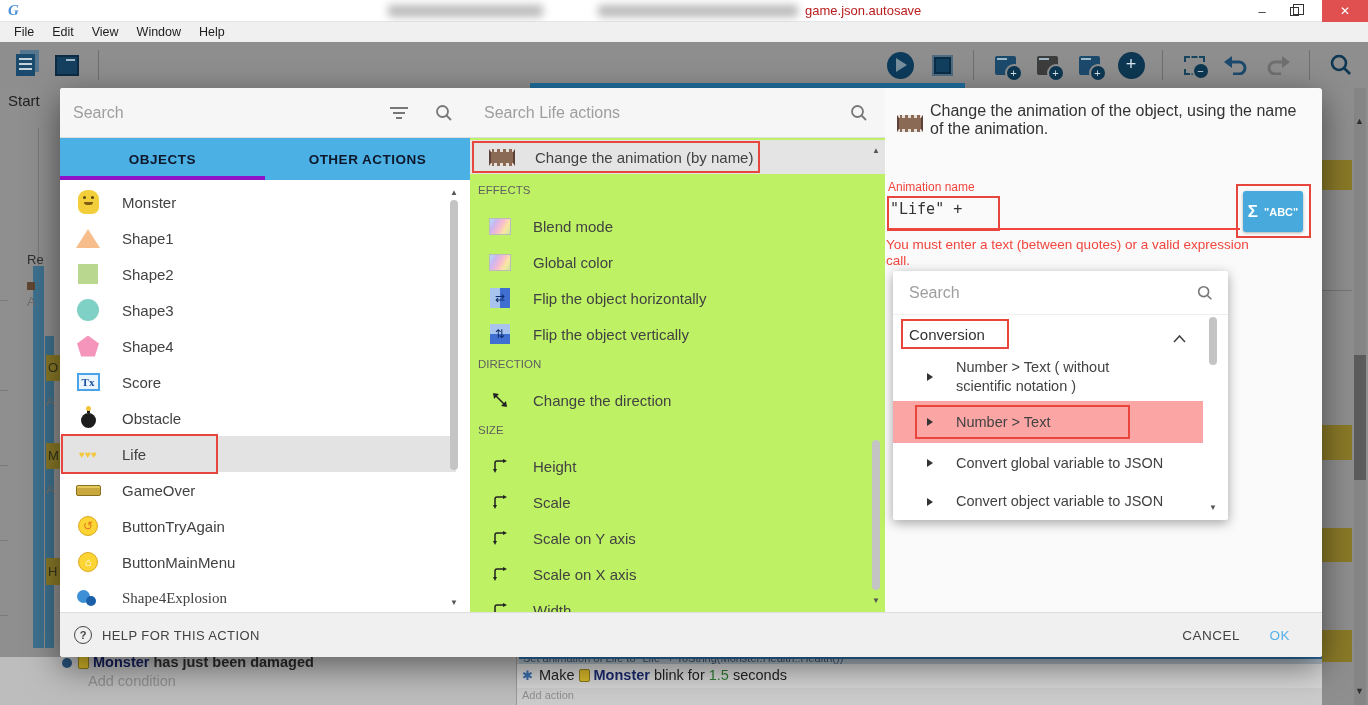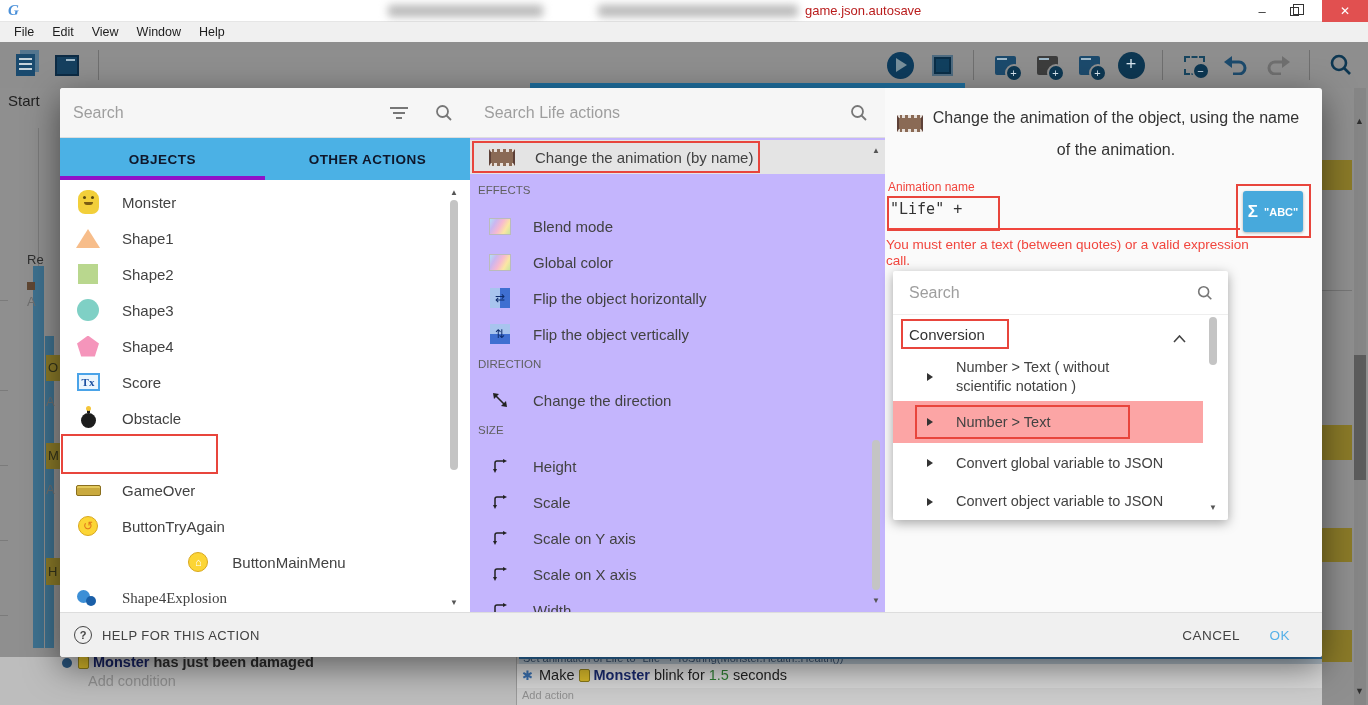--- a/index.html
+++ b/index.html
@@ -61,21 +61,21 @@
   #tabbar { position:absolute; left:0; top:50px; width:410px; height:42px; background:#4bb1e5; display:flex; }
   .tab { flex:1; display:flex; align-items:center; justify-content:center; color:#0f172a; font-size:13.5px; font-weight:bold; letter-spacing:.5px; position:relative; }
   .tab.active::after { content:""; position:absolute; left:0; bottom:0; width:100%; height:4px; background:#8f11c8; }
   #obj-list { position:absolute; left:0; top:92px; width:410px; height:432px; background:#fff; overflow:hidden; }
   .row { position:absolute; left:0; width:396px; height:36px; display:flex; align-items:center; }
   .row .ic { width:30px; margin-left:13px; display:flex; justify-content:center; align-items:center; }
   .row .lbl { margin-left:19px; font-size:15px; color:#424242; }
   .row.sel { background:#e3e3e3; }
   
   #mid-col-border { position:absolute; left:410px; top:0; width:1px; height:524px; background:#e4e4e4; }
-  #mid-list { position:absolute; left:410px; top:50px; width:415px; height:474px; background:#c4b5fd; overflow:hidden; }
+  #mid-list { position:absolute; left:410px; top:50px; width:415px; height:474px; background:#bef264; overflow:hidden; }
   .mrow { position:absolute; left:0; width:400px; height:36px; display:flex; align-items:center; }
   .mrow .ic { width:30px; margin-left:15px; display:flex; justify-content:center; align-items:center; }
   .mrow .lbl { margin-left:18px; font-size:15px; color:#424242; }
   .mhead { position:absolute; left:8px; font-size:11.5px; color:#5f5f5f; }
   .selrow { position:absolute; left:0; top:2px; width:415px; height:34px; background:#e4e4e4; display:flex; align-items:center; }
 
   
   .dlg-scroll { position:absolute; width:8px; background:#c4c4c4; border-radius:4px; }
   .dlg-arrow { position:absolute; font-size:8px; color:#555; }
 
@@ -333,33 +333,39 @@
           <span class="ic-score"></span>
         </span>
         <span class="lbl">Score</span>
       </div>
     <div class="row" style="top:220px;">
         <span class="ic">
           <span class="ic-bomb"></span>
         </span>
         <span class="lbl">Obstacle</span>
       </div>
+    <div class="row sel" style="top:256px;">
+        <span class="ic">
+          <span class="ic-hearts"></span>
+        </span>
+        <span class="lbl">Life</span>
+      </div>
     <div class="row" style="top:292px;">
         <span class="ic">
           <span class="ic-banner"></span>
         </span>
         <span class="lbl">GameOver</span>
       </div>
     <div class="row" style="top:328px;">
         <span class="ic">
           <span class="ic-retry"></span>
         </span>
         <span class="lbl">ButtonTryAgain</span>
       </div>
-    <div class="row" style="top:364px;justify-content:center;">
+    <div class="row" style="top:364px;">
         <span class="ic">
           <span class="ic-home"></span>
         </span>
         <span class="lbl">ButtonMainMenu</span>
       </div>
     <div class="row" style="top:400px;font-family:Liberation Serif, serif;">
         <span class="ic">
           <span class="ic-expl"></span>
         </span>
         <span class="lbl">Shape4Explosion</span>
@@ -473,21 +479,21 @@
         </span>
         <span class="lbl">Width</span>
       </div>
     <span class="dlg-arrow" style="left:402px;top:8px;">▲</span>
     <div class="dlg-scroll" style="left:402px;top:302px;height:150px;"></div>
     <span class="dlg-arrow" style="left:402px;top:458px;">▼</span>
   </div>
   <div class="redbox" style="left:412px;top:53px;width:288px;height:32px;"></div>
 
   <span class="abs ic-film" style="left:837px;top:27px;"></span>
-  <div class="abs" style="left:870px;top:14px;width:372px;font-size:16px;line-height:32px;color:#333;text-align:center;">Change the animation of the object, using the name of the animation.</div>
+  <div class="abs" style="left:870px;top:14px;width:372px;font-size:16px;line-height:18px;color:#333;">Change the animation of the object, using the name of the animation.</div>
 
   <span class="abs redlabel" style="left:828px;top:92px;">Animation name</span>
   <span id="anim-input">"Life" +</span>
   <div id="input-underline"></div>
   <div class="redbox" style="left:827px;top:108px;width:113px;height:35px;"></div>
 
   <div id="sigma-btn">
     <span class="sg">Σ</span>
     <span class="ab">"ABC"</span>
   </div>

